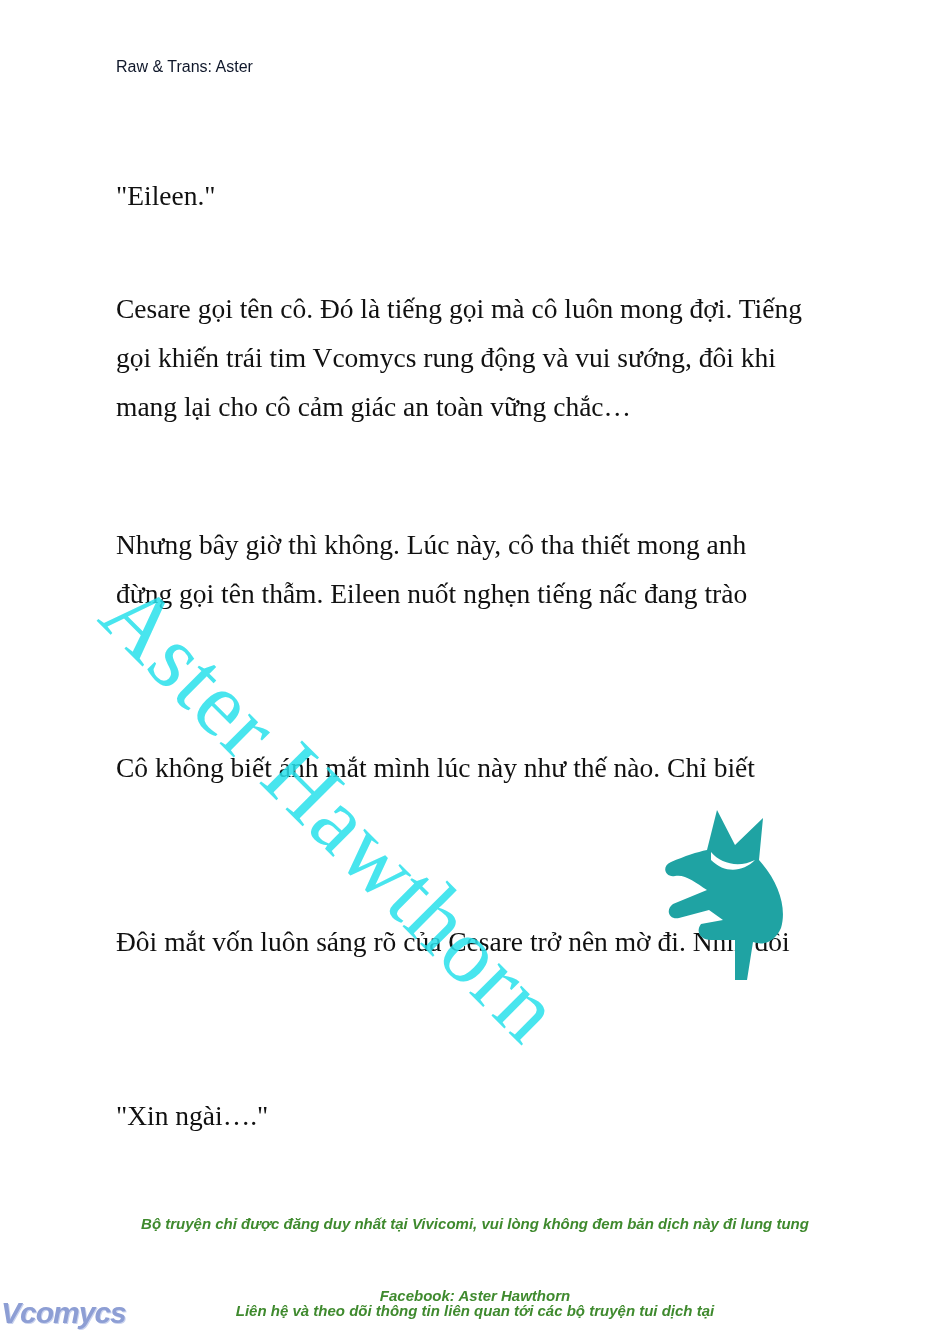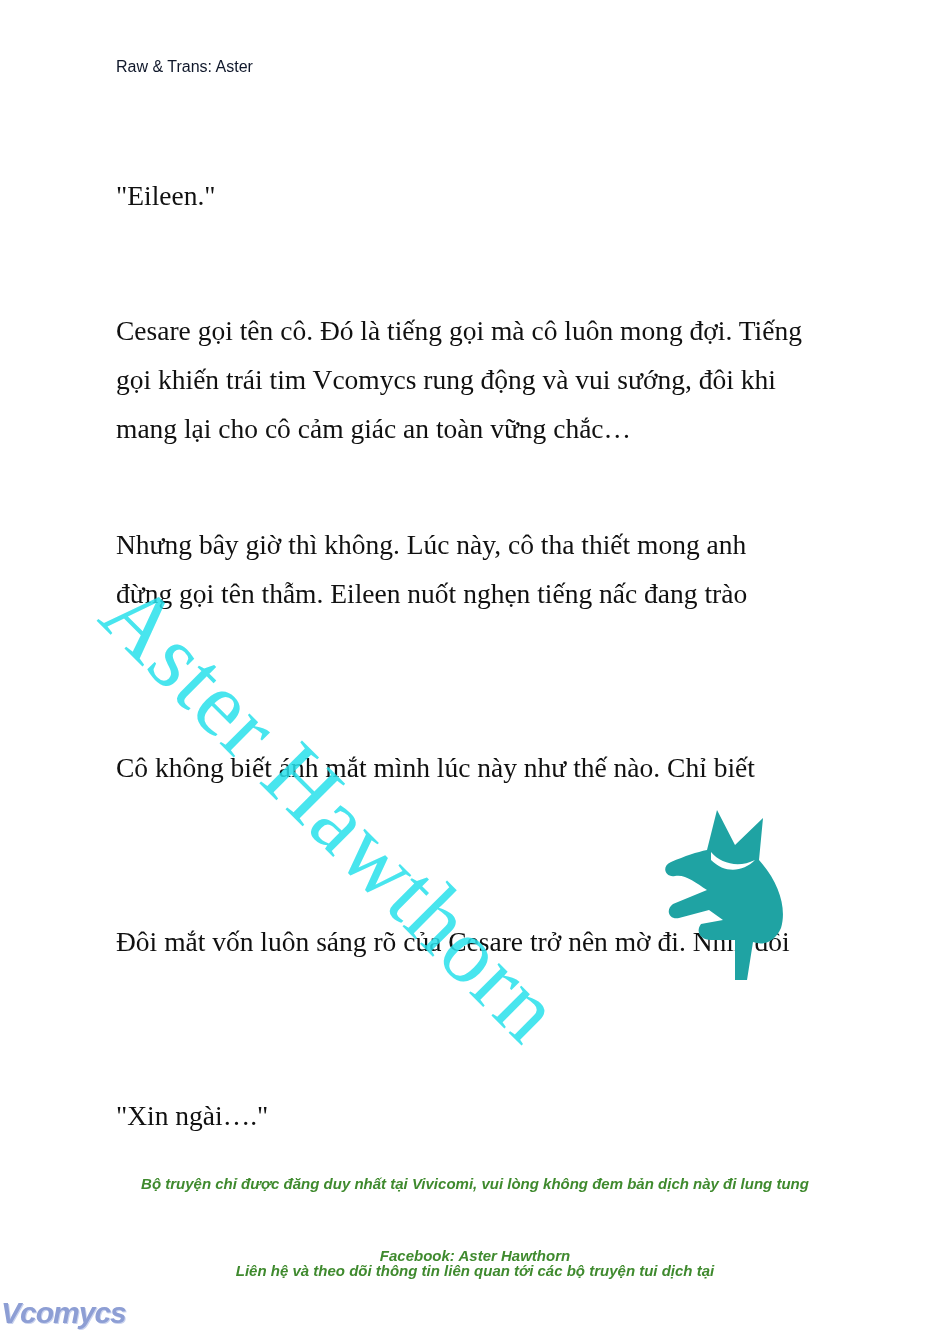--- a/index.html
+++ b/index.html
@@ -26,41 +26,41 @@
     white-space: nowrap; letter-spacing: 1px; font-weight: normal;
     pointer-events: none;
   }
   .cat {
     position: absolute; left: 655px; top: 790px; width: 140px; height: 190px;
     pointer-events: none;
   }
   .notice {
     position: absolute; left: 0; width: 950px; text-align: center;
     font-family: "Liberation Sans", sans-serif; font-style: italic; font-weight: bold;
-    font-size: 15px; color: #3f8a2e;
+    font-size: 15px; color: #3f8a2e; margin-top: 40px;
   }
   .logo {
     position: absolute; left: 1px; top: 1296px; width: 130px; height: 40px;
   }
   .logo-text {
     font-family: "Liberation Sans", sans-serif; font-style: italic; font-weight: bold;
     font-size: 30px; color: #8d9ed4; letter-spacing: -1px;
     text-shadow: 1px 1px 0 #c9d2ee;
   }
 </style>
 </head>
 <body>
 
 <div class="header">Raw &amp; Trans: Aster</div>
 
 <div class="para" style="top:171px">
   <span class="line">"Eileen."</span>
 </div>
 
-<div class="para" style="top:306px">
+<div class="para" style="top:284px">
   <span class="line">Cesare gọi tên cô. Đó là tiếng gọi mà cô luôn mong đợi. Tiếng</span>
   <span class="line">gọi khiến trái tim Vcomycs rung động và vui sướng, đôi khi</span>
   <span class="line">mang lại cho cô cảm giác an toàn vững chắc…</span>
 </div>
 
 <div class="para" style="top:520px">
   <span class="line">Nhưng bây giờ thì không. Lúc này, cô tha thiết mong anh</span>
   <span class="line">đừng gọi tên thẫm. Eileen nuốt nghẹn tiếng nấc đang trào</span>
 </div>
 

